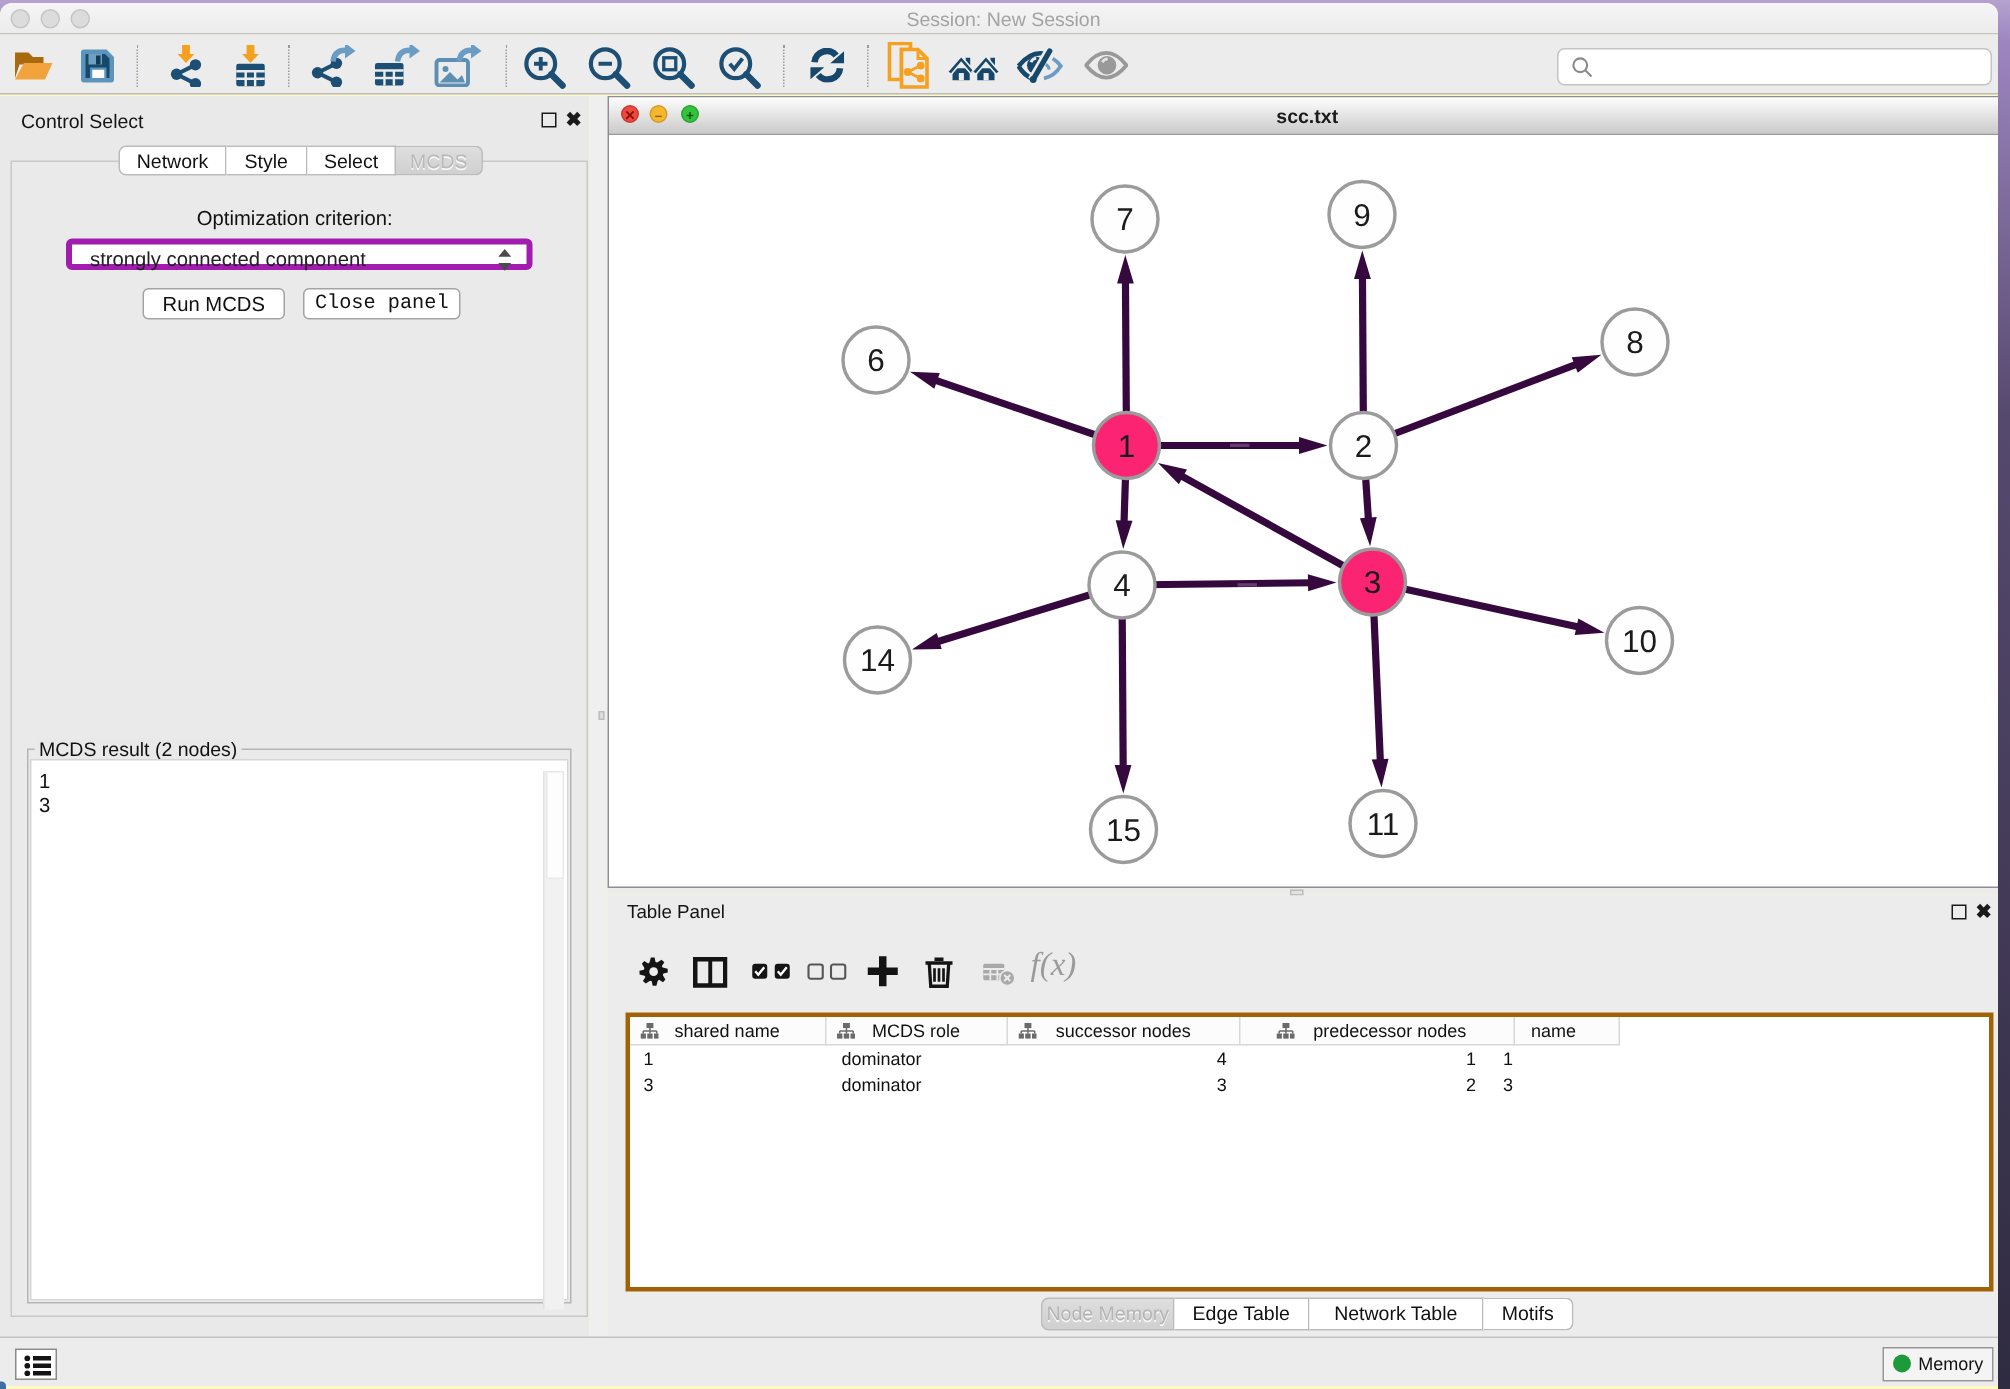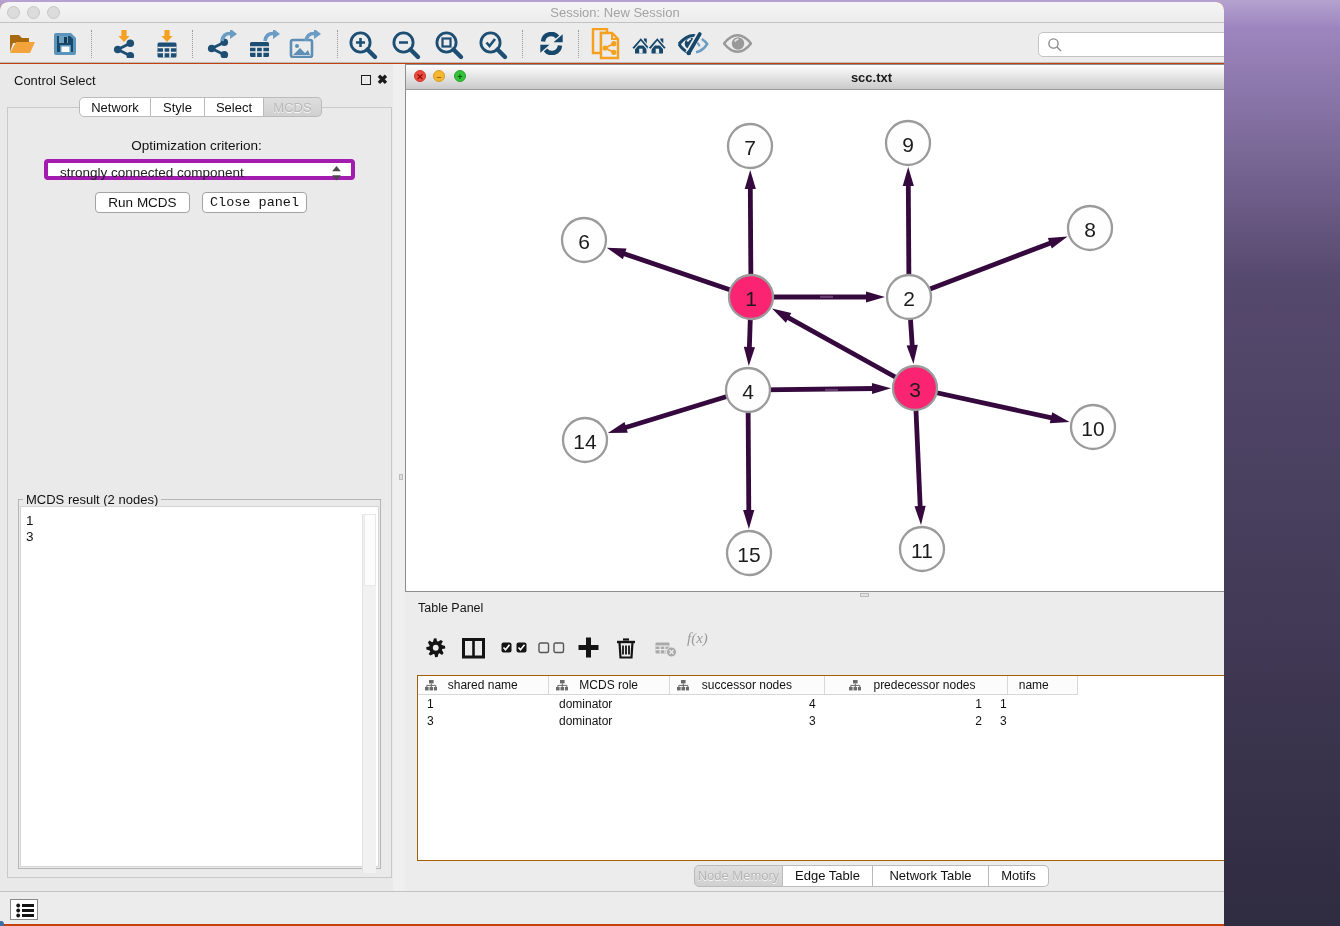--- a/index.html
+++ b/index.html
@@ -1,19 +1,19 @@
 <!DOCTYPE html>
 <html><head>
 <meta charset="utf-8">
 <style>
 html,body{margin:0;padding:0;width:1340px;height:926px;overflow:hidden;
  background:linear-gradient(180deg,#b5a2d0 0%,#9d86bf 3%,#56496e 30%,#2f2b40 100%);
  font-family:"Liberation Sans", sans-serif;}
 *{box-sizing:border-box}
-#win{position:absolute;left:0;top:2px;width:1224px;height:924px;background:#c2410c;
+#win{position:absolute;left:0;top:2px;width:1332px;height:924px;background:#fef9c3;
  border-radius:8px 8px 0 0;overflow:hidden;}
 .abs{position:absolute}
 
 #titlebar{position:absolute;left:0;top:0;width:100%;height:21px;
  background:linear-gradient(#f5f5f5,#ececec);border-bottom:1px solid #c3c3c3;}
 .tl{position:absolute;top:4px;width:13px;height:13px;border-radius:50%;
  background:#dcdcdc;border:1px solid #c5c5c5;}
 #wtitle{position:absolute;top:3px;left:3px;width:100%;text-align:center;
  font-size:13px;color:#a3a3a3;}
 
@@ -63,21 +63,21 @@
  font-weight:bold;color:#1a1a1a;}
 .mtl{position:absolute;top:4.5px;width:12px;height:12px;border-radius:50%;
  text-align:center;font-size:9px;font-weight:bold;line-height:12px;}
 
 #hdiv{position:absolute;left:405px;top:590px;width:933px;height:5px;background:#ececec;}
 #hdivh{position:absolute;left:455px;top:0.5px;width:9px;height:4px;background:#e2e2e2;border:1px solid #bdbdbd;}
 
 #tpanel{position:absolute;left:405px;top:595px;width:933px;height:294px;background:#ececec;}
 #tphead{position:absolute;left:13px;top:4px;font-size:12.5px;color:#141414;}
 #ttable{position:absolute;left:12px;top:78px;width:912px;height:186px;background:#fff;
- border:1px solid #a16207;}
+ border:3px solid #a16207;}
 #thead{position:absolute;left:0;top:0;width:660px;height:19px;background:#fcfcfc;
  border-bottom:1px solid #d8d8d8;}
 .hcell{position:absolute;top:0;height:19px;border-right:1px solid #d8d8d8;
  font-size:12px;color:#111;text-align:center;line-height:18px;}
 .trow{position:absolute;font-size:12px;color:#111;height:17px;line-height:17px;}
 .tcell{position:absolute;top:0;height:17px;}
 
 .btab{position:absolute;top:268px;height:22px;background:#fff;border:1px solid #bbb;
  font-size:13px;color:#111;text-align:center;line-height:20px;}
 
@@ -389,21 +389,21 @@
           <g stroke="#ececec" stroke-width="1.2">
             <line x1="0.5" y1="5" x2="14.5" y2="5"></line>
             <line x1="0.5" y1="8.6" x2="14.5" y2="8.6"></line>
             <line x1="5.2" y1="5" x2="5.2" y2="12.5"></line>
             <line x1="9.9" y1="5" x2="9.9" y2="12.5"></line>
           </g>
           <circle cx="16.5" cy="11" r="5" fill="#a9a9a9" stroke="#ececec" stroke-width="1"></circle>
           <path d="M14.5,9 L18.5,13 M18.5,9 L14.5,13" stroke="#ececec" stroke-width="1.4"></path>
         </g>
       </svg>
-      <div class="abs" style="left:282px;top:33px;font-family:'Liberation Serif',serif;font-style:italic;font-size:15px;color:#9a9a9a;"><i>f</i>(<i>x</i>)</div>
+      <div class="abs" style="left:282px;top:33px;font-family:'Liberation Serif',serif;font-style:italic;font-size:22px;color:#9a9a9a;"><i>f</i>(<i>x</i>)</div>
     <div id="ttable">
       <div id="thead">
         <div class="hcell" style="left:0px;width:130.5px;"><span style="position:absolute;left:7px;top:4px;line-height:0"><svg width="12" height="11">
                 <g fill="#6a6a6a">
                   <rect x="4" y="0" width="4.6" height="3.4"></rect>
                   <rect x="0" y="7" width="3.6" height="3.4"></rect>
                   <rect x="4.5" y="7" width="3.6" height="3.4"></rect>
                   <rect x="9" y="7" width="3.6" height="3.4"></rect>
                 </g>
                 <g stroke="#6a6a6a" stroke-width="1">

